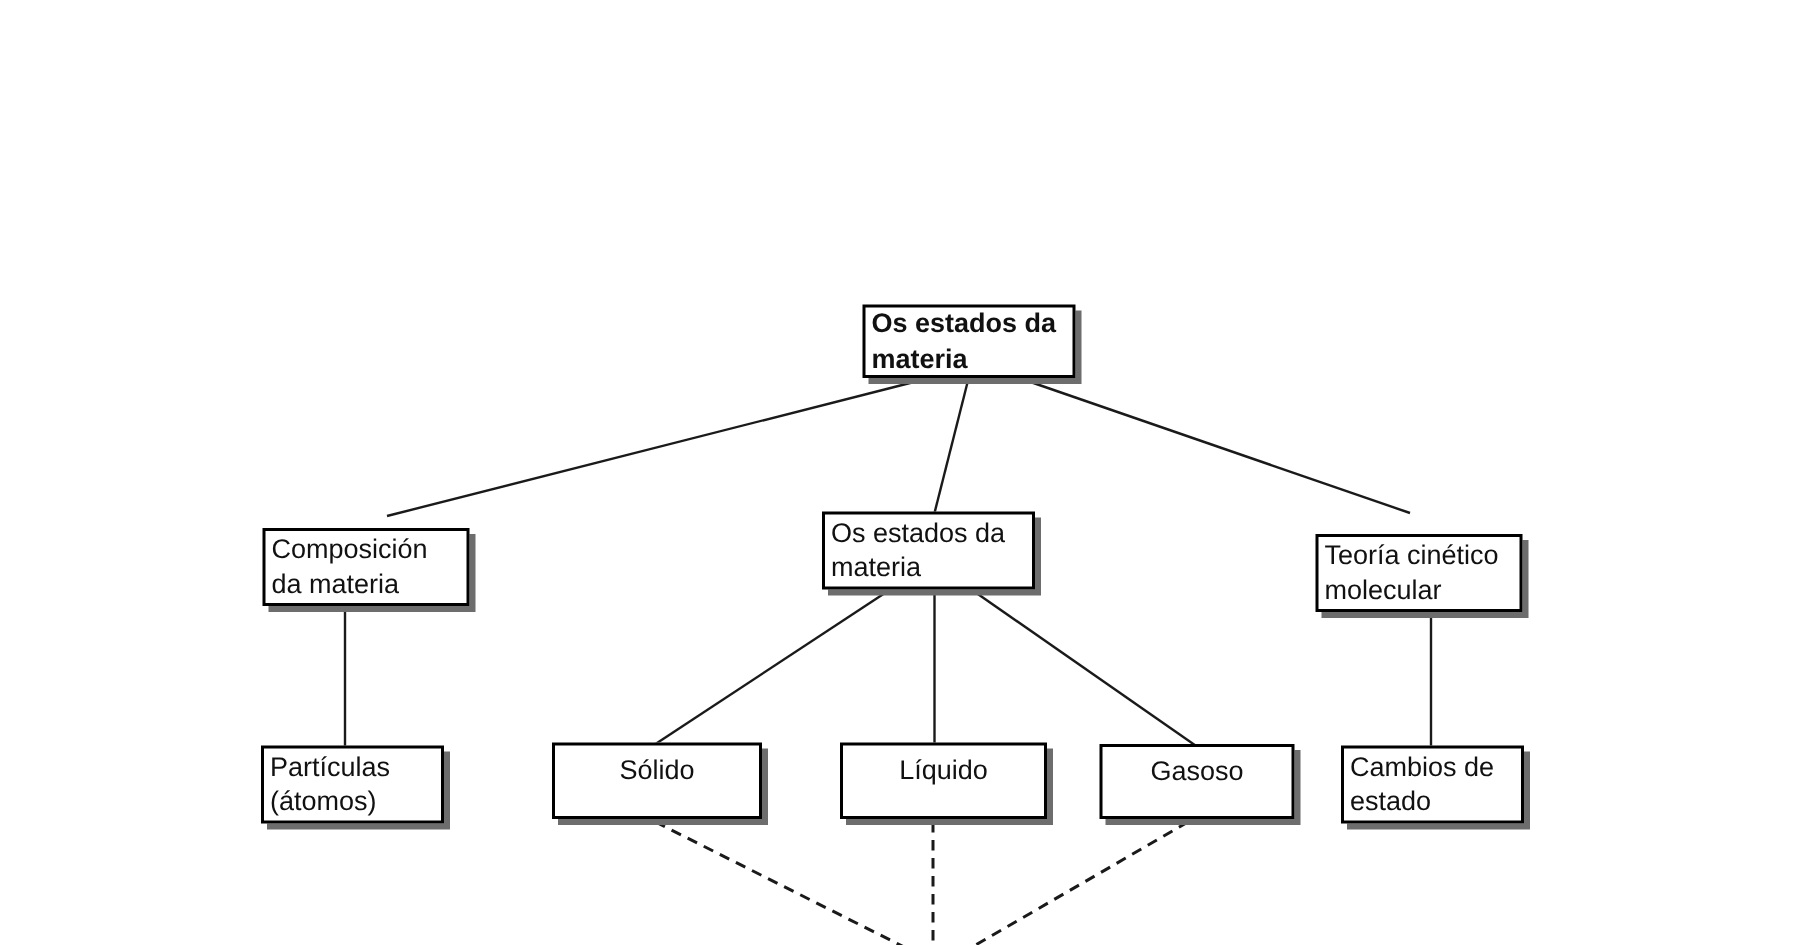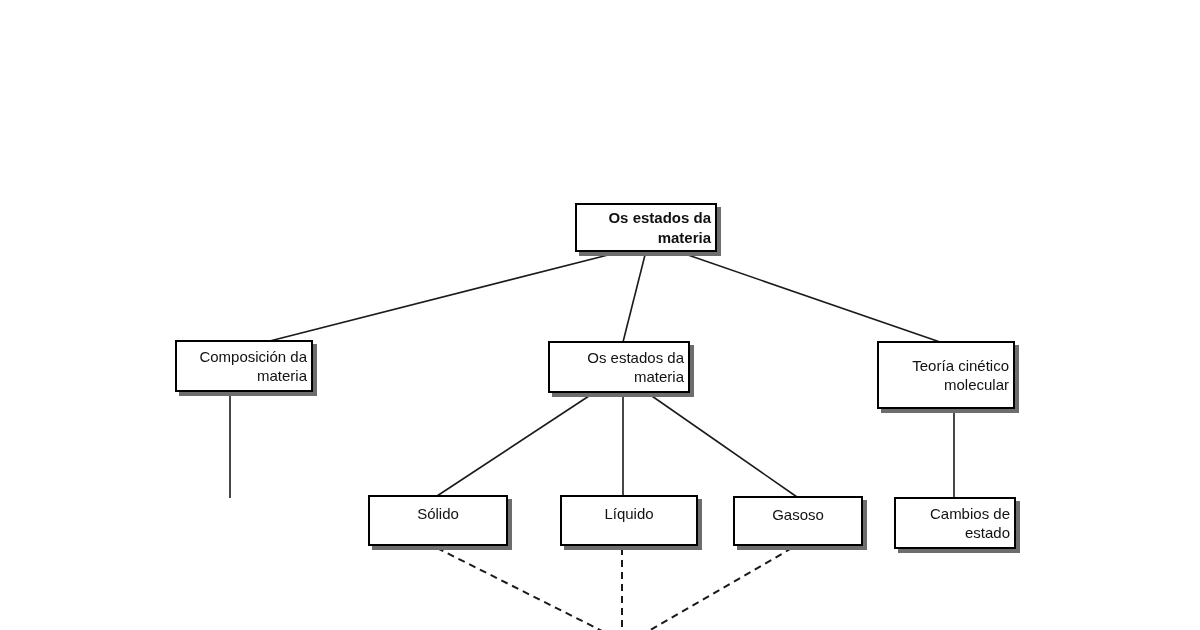--- a/index.html
+++ b/index.html
@@ -11,22 +11,22 @@
     font-family:"Liberation Sans", sans-serif;
   }
   svg.edges{position:absolute;left:0;top:0;width:1200px;height:630px;}
   .node{
     position:absolute;
     box-sizing:border-box;
     background:var(--box-fill,#ffffff);
     border:2px solid var(--box-border,#000000);
     box-shadow:4px 4px 0 var(--box-shadow,#6d6d6d);
     display:flex;align-items:center;justify-content:center;
-    text-align:right;
-    font-size:15px;line-height:1.3;
+    text-align:left;
+    font-size:18px;line-height:1.3;
     color:var(--text,#111111);
   }
   .node.bold{font-weight:bold;}
   .node.lift{padding-bottom:13px;}
   .node-label{display:block;padding:0 4px;}
 </style>
 </head>
 <body>
 
 <div class="canvas">
@@ -40,28 +40,31 @@
       <line x1="649" y1="394" x2="797" y2="497" stroke="#1a1a1a" stroke-width="1.6"></line>
       <line x1="954" y1="394" x2="954" y2="498" stroke="#1a1a1a" stroke-width="1.6"></line>
       <line x1="437" y1="548" x2="612" y2="636" stroke="#1a1a1a" stroke-width="2" stroke-dasharray="7 5"></line>
       <line x1="622" y1="548" x2="622" y2="636" stroke="#1a1a1a" stroke-width="2" stroke-dasharray="7 5"></line>
       <line x1="792" y1="548" x2="640" y2="636" stroke="#1a1a1a" stroke-width="2" stroke-dasharray="7 5"></line>
     </svg>
 
   <div class="node bold" style="left: 575px; top: 203px; width: 142px; height: 49px;">
     <span class="node-label">Os estados da materia</span>
   </div>
-  <div class="node" style="left: 175px; top: 340px; width: 138px; height: 52px;">
+  <div class="node" style="left: 175px; top: 352px; width: 138px; height: 52px;">
     <span class="node-label">Composición da materia</span>
   </div>
   <div class="node" style="left: 548px; top: 341px; width: 142px; height: 52px;">
     <span class="node-label">Os estados da materia</span>
   </div>
-  <div class="node" style="left: 877px; top: 341px; width: 138px; height: 68px;">
+  <div class="node" style="left: 877px; top: 356px; width: 138px; height: 52px;">
     <span class="node-label">Teoría cinético molecular</span>
+  </div>
+  <div class="node" style="left: 174px; top: 497px; width: 122px; height: 52px;">
+    <span class="node-label">Partículas (átomos)</span>
   </div>
   <div class="node lift" style="left: 368px; top: 495px; width: 140px; height: 51px;">
     <span class="node-label">Sólido</span>
   </div>
   <div class="node lift" style="left: 560px; top: 495px; width: 138px; height: 51px;">
     <span class="node-label">Líquido</span>
   </div>
   <div class="node lift" style="left: 733px; top: 496px; width: 130px; height: 50px;">
     <span class="node-label">Gasoso</span>
   </div>

